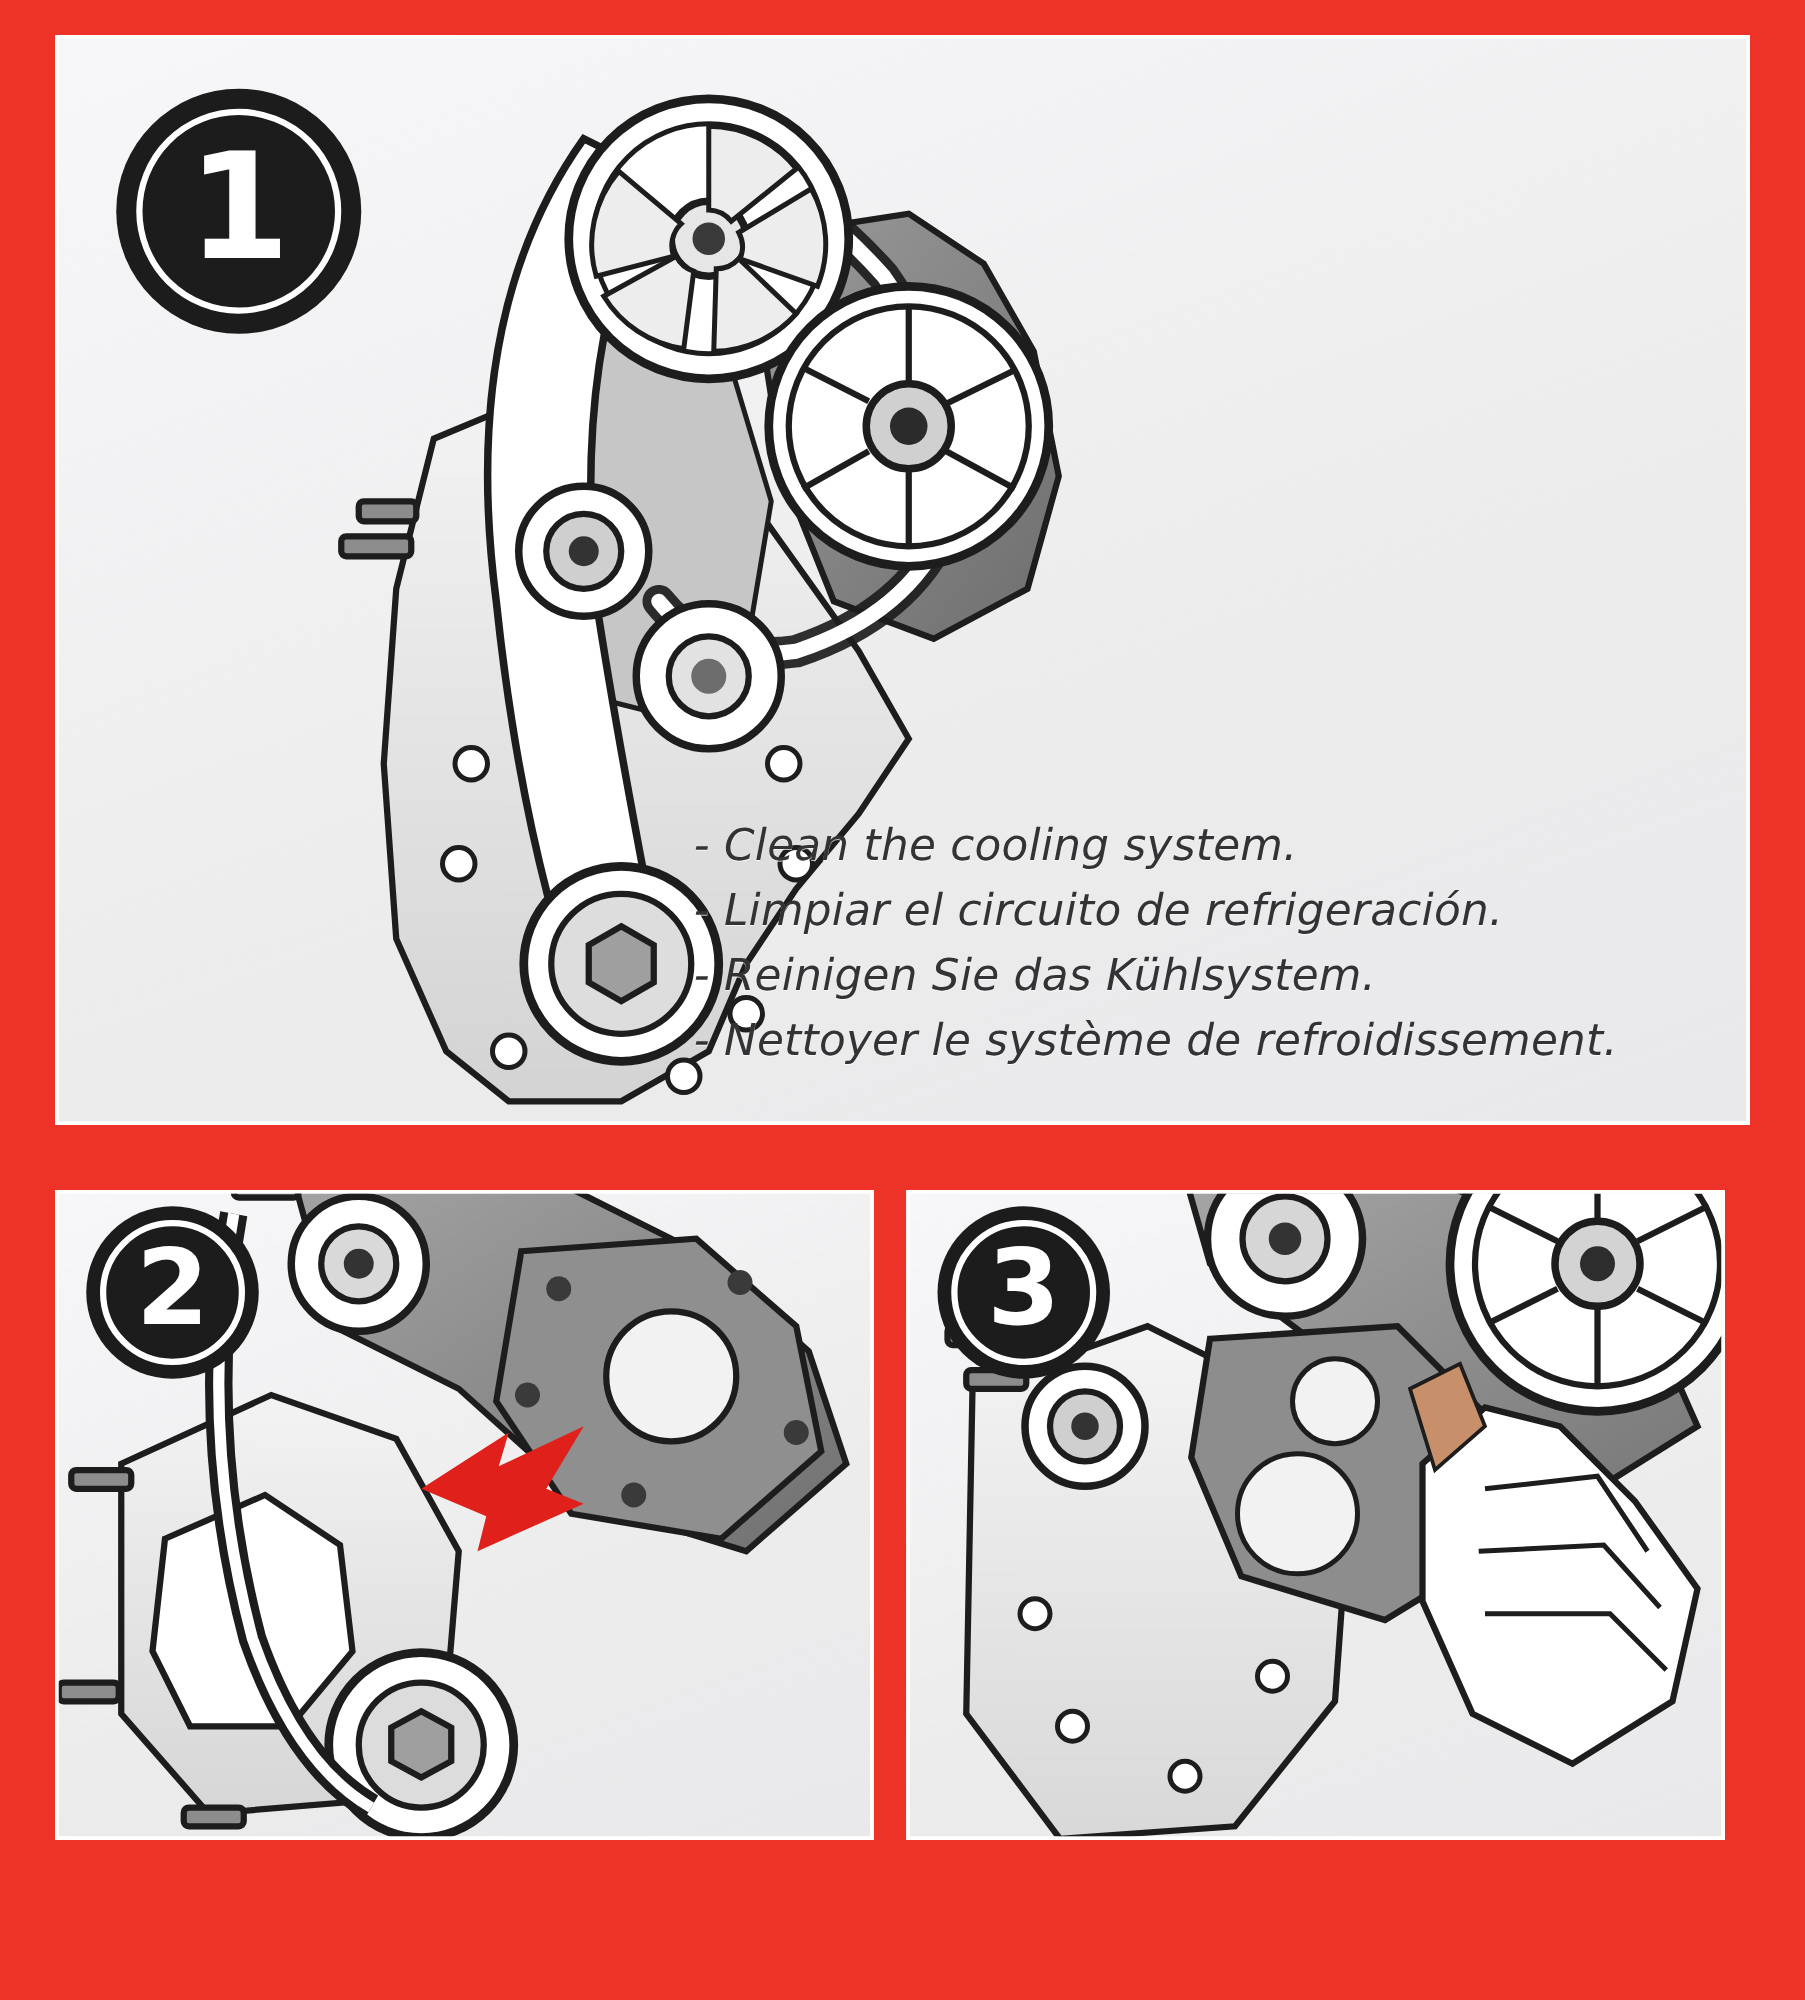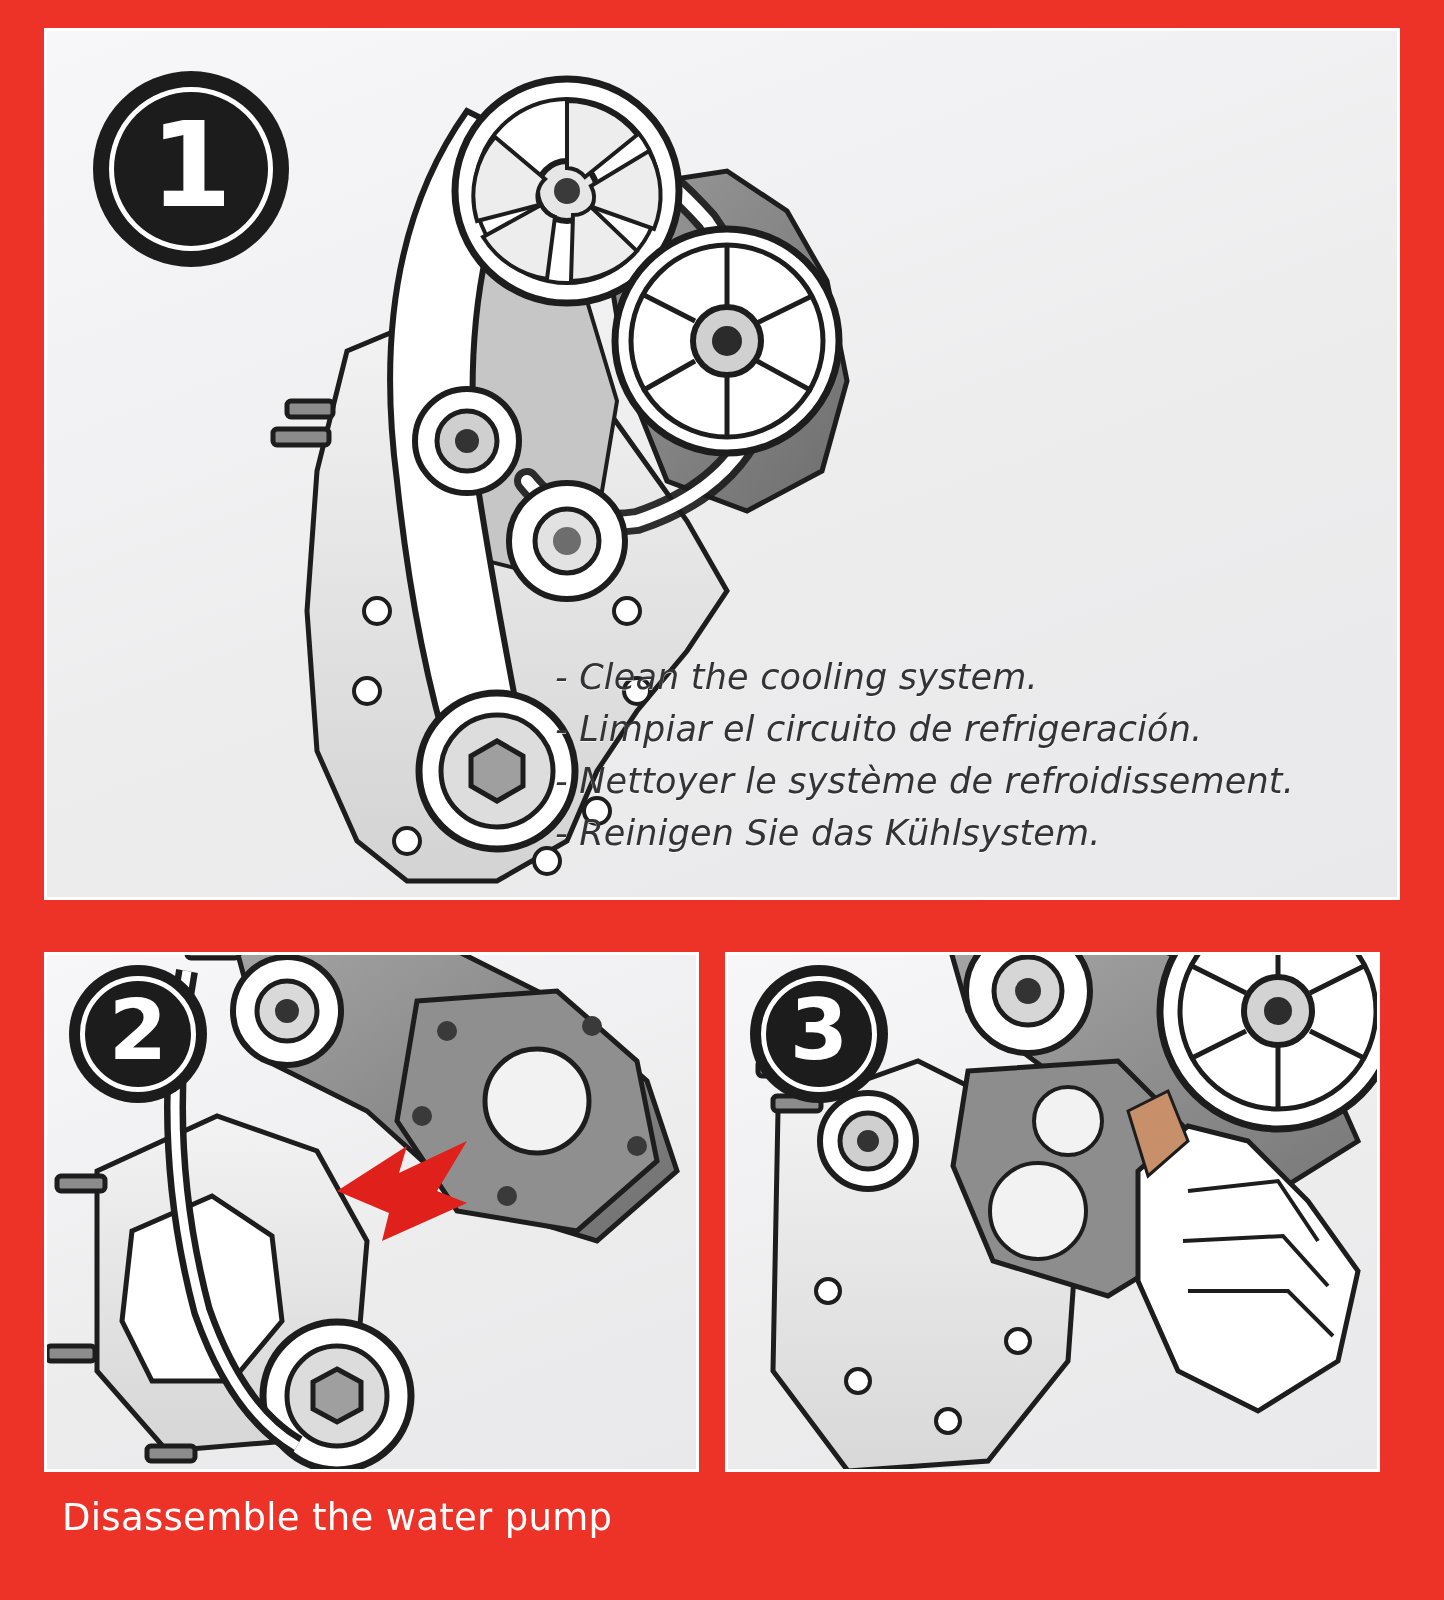--- a/index.html
+++ b/index.html
@@ -215,22 +215,22 @@
 
       <g stroke="#1d1d1d" stroke-width="5" fill="#8c8c8c">
         <rect x="120" y="350" width="46" height="16" rx="4"></rect>
         <rect x="106" y="378" width="56" height="16" rx="4"></rect>
       </g>
     </svg>
 
     <div class="instructions">
       <div class="line">- Clean the cooling system.</div>
       <div class="line">- Limpiar el circuito de refrigeración.</div>
+      <div class="line">- Reinigen Sie das Kühlsystem.</div>
       <div class="line">- Nettoyer le système de refroidissement.</div>
-      <div class="line">- Reinigen Sie das Kühlsystem.</div>
     </div>
 
     <div class="badge badge-1">
       <span class="ring"></span>
       <span class="badge-num">1</span>
     </div>
   </div>
 
   <div class="panel2">
     <div class="panel-inner"></div>
@@ -362,15 +362,14 @@
         <circle cx="300" cy="400" r="12"></circle>
       </g>
     </svg>
 
     <div class="badge badge-3">
       <span class="ring"></span>
       <span class="badge-num">3</span>
     </div>
   </div>
 
-  <div class="caption caption2">Disassemble the water pump</div>
 
 </div>
 
 </body></html>

